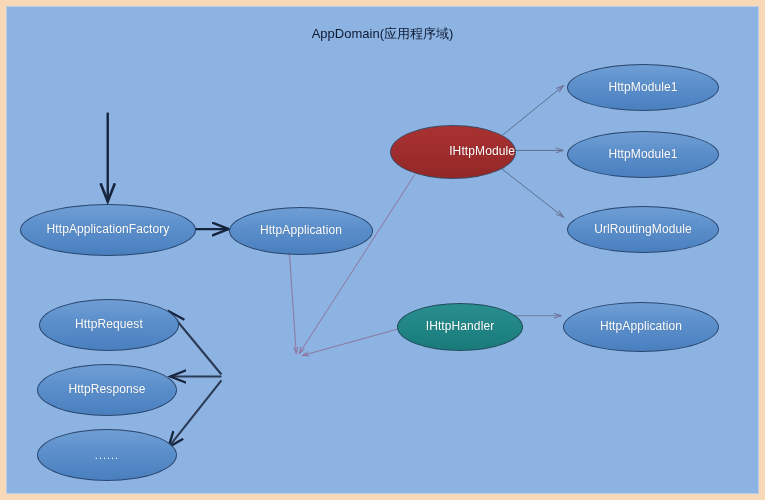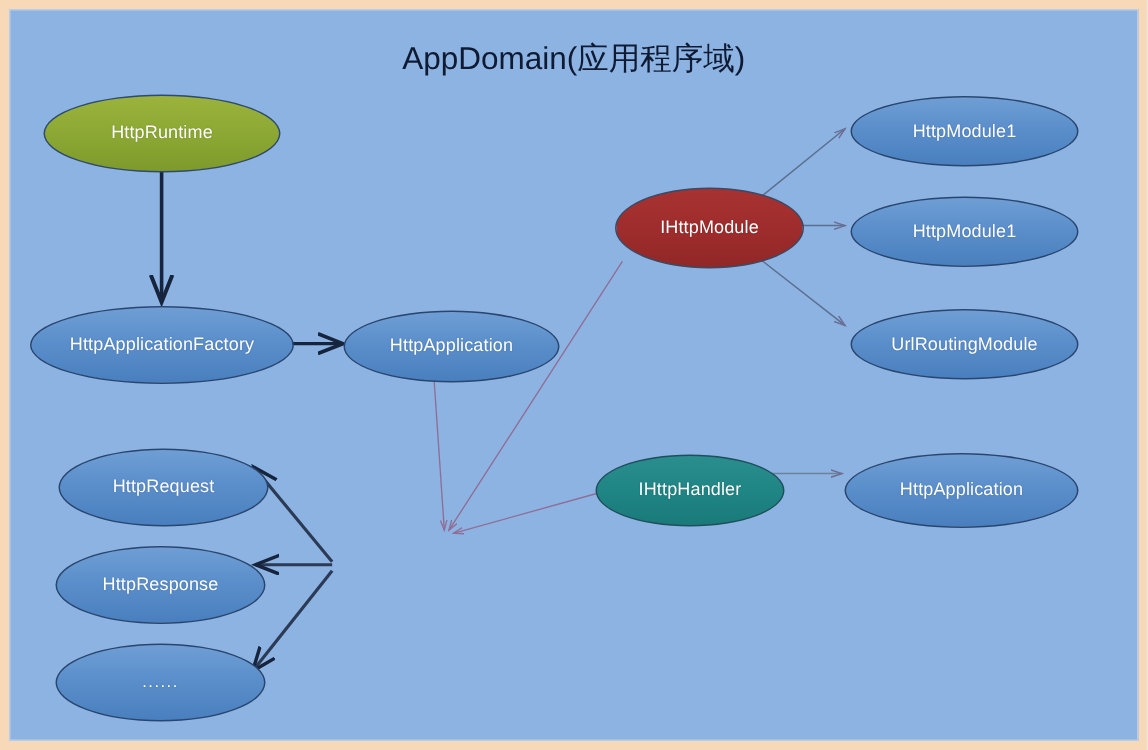--- a/index.html
+++ b/index.html
@@ -58,21 +58,21 @@
     background:linear-gradient(180deg,#10bb45 0%,#00b13a 55%,#00a836 100%);
     border-color:#2a5a52;
   }
   .node.dots{font-size:11px;letter-spacing:1px;}
 
   #title{
     position:absolute;
     left:0;right:0;top:18px;
     text-align:center;
     color:#0f1a33;
-    font-size:21px;
+    font-size:13px;
     z-index:4;
     font-family:"Liberation Sans","DejaVu Sans",sans-serif;
   }
 </style>
 </head>
 <body>
 
 <div id="stage">
   <div id="canvas">
 
@@ -103,33 +103,30 @@
       <path d="M409,168 L293,348" stroke="#8f6e96" stroke-width="0.9" fill="none" marker-end="url(#ah-thin-p)"></path>
       <path d="M393,323 L296,350" stroke="#8f6e96" stroke-width="0.9" fill="none" marker-end="url(#ah-thin-p)"></path>
 
       <path d="M215,369 L163,306" stroke="#2b3a55" stroke-width="2.1" fill="none" marker-end="url(#ah-thick)"></path>
       <path d="M215,371 L164,371" stroke="#2b3a55" stroke-width="2.1" fill="none" marker-end="url(#ah-thick)"></path>
       <path d="M215,375 L162,442" stroke="#2b3a55" stroke-width="2.1" fill="none" marker-end="url(#ah-thick)"></path>
     </svg>
 
     <div id="title">AppDomain(应用程序域)</div>
 
-    <div class="node olive" style="left:22px;top:56px;width:158px;height:52px;">
-      <span>HttpRuntime</span>
-    </div>
 
     <div class="node blue" style="left:13px;top:197px;width:176px;height:52px;">
       <span>HttpApplicationFactory</span>
     </div>
 
     <div class="node blue" style="left:222px;top:200px;width:144px;height:48px;">
       <span>HttpApplication</span>
     </div>
 
-    <div class="node red" style="left:403px;top:118px;width:126px;height:54px;">
+    <div class="node red" style="left:383px;top:118px;width:126px;height:54px;justify-content:flex-end;">
       <span>IHttpModule</span>
     </div>
 
     <div class="node blue" style="left:560px;top:57px;width:152px;height:47px;">
       <span>HttpModule1</span>
     </div>
 
     <div class="node blue" style="left:560px;top:124px;width:152px;height:47px;">
       <span>HttpModule1</span>
     </div>

